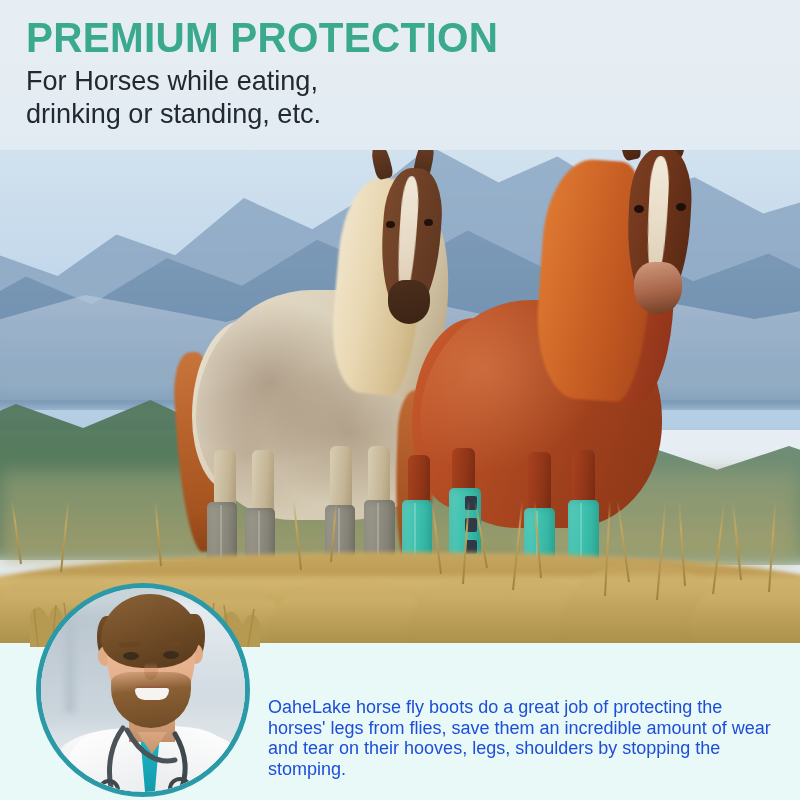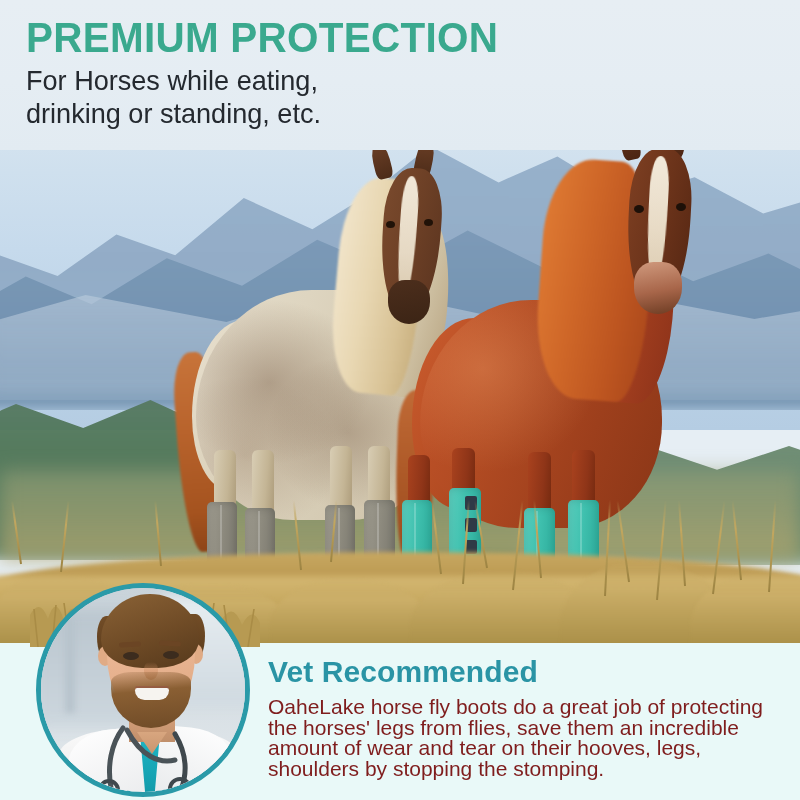--- a/index.html
+++ b/index.html
@@ -336,23 +336,23 @@
     line-height: 34px;
     color: #2a94a5;
     letter-spacing: .1px;
   }
   .vet-body {
     position: absolute;
     left: 268px; top: 697px;
     width: 512px;
     z-index: 7;
     font-family: "Liberation Sans", sans-serif;
-    font-size: 21px;
+    font-size: 18px;
     line-height: 20.6px;
-    color: #7f1d1d;
+    color: #1d4ed8;
   }
 
   
   .avatar {
     position: absolute;
     left: 36px; top: 583px;
     width: 214px; height: 214px;
     border-radius: 50%;
     border: 5px solid #2a9aa8;
     overflow: hidden;
@@ -591,21 +591,20 @@
   </div>
 
   <div class="header-band"></div>
   <div class="headline">PREMIUM PROTECTION</div>
   <div class="subhead">
     <div>For Horses while eating,</div>
     <div>drinking or standing, etc.</div>
   </div>
 
   <div class="bottom-panel"></div>
-  <div class="vet-title">Vet Recommended</div>
   <div class="vet-body">OaheLake horse fly boots do a great job of protecting the horses' legs from flies, save them an incredible amount of wear and tear on their hooves, legs, shoulders by stopping the stomping.</div>
 
   <div class="avatar-grass">
     <svg width="230" height="72" viewBox="0 0 230 72">
       <path d="M0 72 L0 40 Q10 22 18 44 Q26 18 34 46 Q44 20 52 48 Q62 26 70 52 L70 72 Z" fill="#b79a52"></path>
       <path d="M150 72 L150 50 Q160 26 170 50 Q180 22 190 48 Q202 24 212 50 Q222 30 230 48 L230 72 Z" fill="#b79a52"></path>
       <g stroke="#a98c46" stroke-width="1.6" fill="none">
         <path d="M8 72 L4 34"></path>
           <path d="M22 72 L26 30"></path>
           <path d="M40 72 L34 28"></path>

